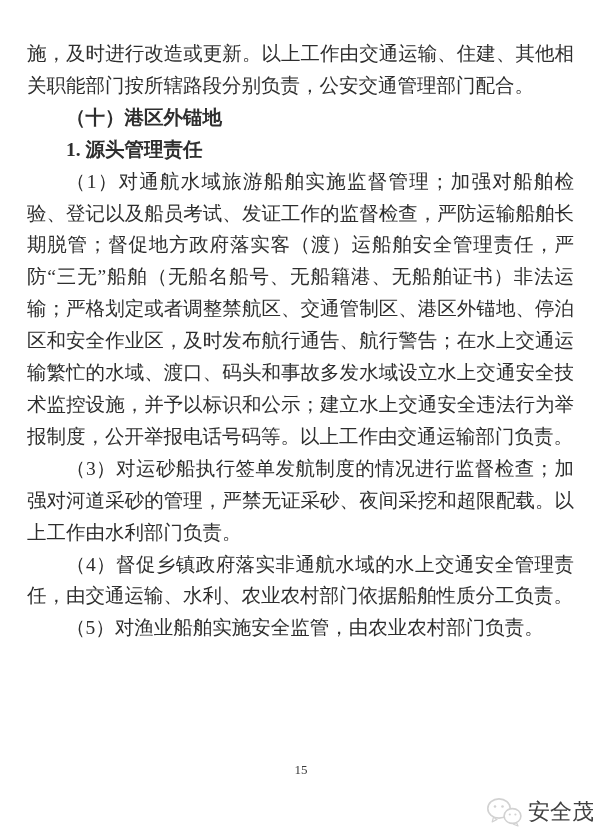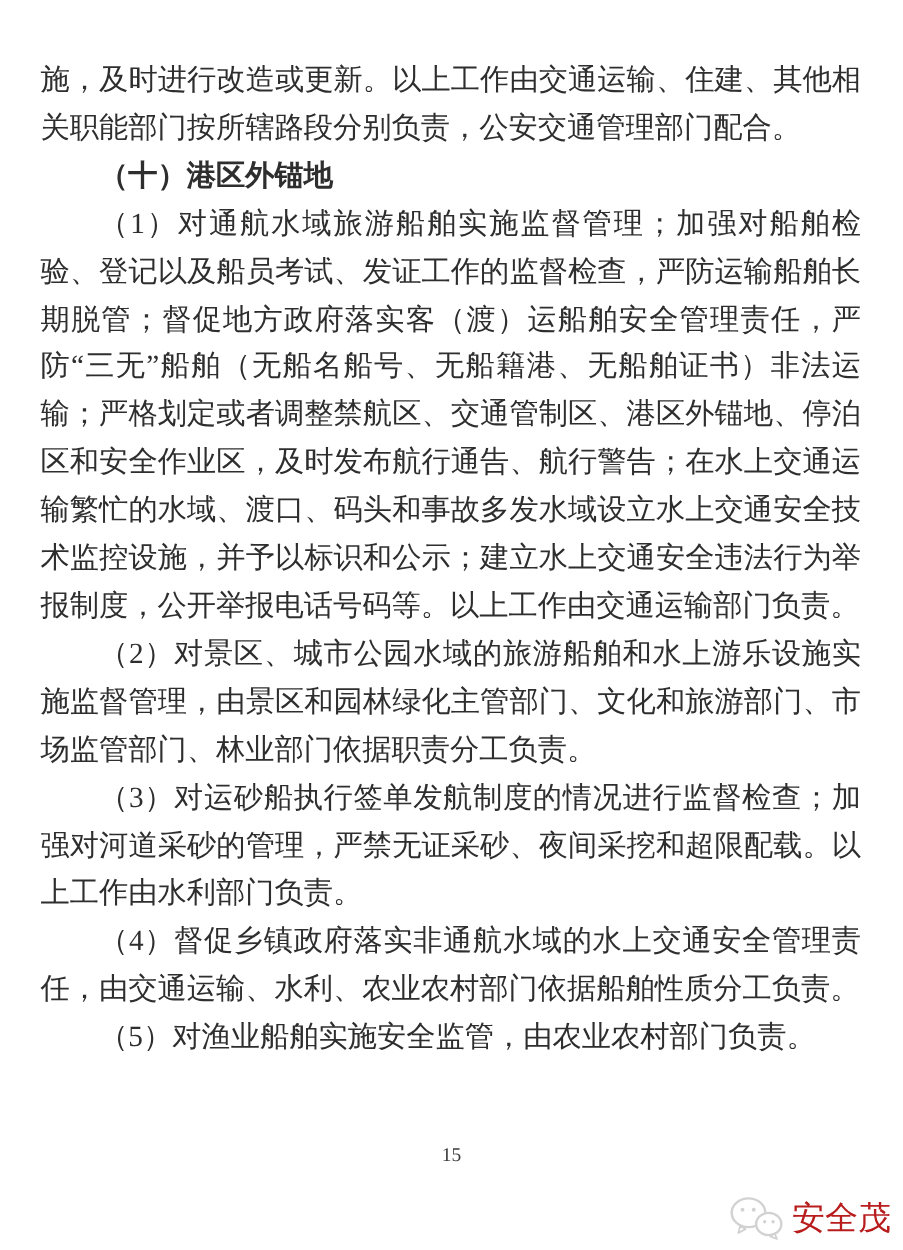--- a/index.html
+++ b/index.html
@@ -46,40 +46,40 @@
     font-size: 13px;
     color: #3a3a3a;
   }
   .watermark {
     position: absolute;
     right: 8px;
     bottom: 6px;
     display: flex;
     align-items: center;
     gap: 6px;
-    color: #b91c1c;
+    color: #404040;
     font-size: 22px;
     font-family: "Liberation Sans", sans-serif;
     user-select: none;
     text-align: right;
   }
   .watermark svg {
     display: block;
   }
 </style>
 </head>
 <body>
 
 <div class="page">
 
   <div class="content">
     <p class="no-indent">施，及时进行改造或更新。以上工作由交通运输、住建、其他相关职能部门按所辖路段分别负责，公安交通管理部门配合。</p>
     <p class="heading">（十）港区外锚地</p>
+    <p class="heading">1. 源头管理责任</p>
     <p>（1）对通航水域旅游船舶实施监督管理；加强对船舶检验、登记以及船员考试、发证工作的监督检查，严防运输船舶长期脱管；督促地方政府落实客（渡）运船舶安全管理责任，严防“三无”船舶（无船名船号、无船籍港、无船舶证书）非法运输；严格划定或者调整禁航区、交通管制区、港区外锚地、停泊区和安全作业区，及时发布航行通告、航行警告；在水上交通运输繁忙的水域、渡口、码头和事故多发水域设立水上交通安全技术监控设施，并予以标识和公示；建立水上交通安全违法行为举报制度，公开举报电话号码等。以上工作由交通运输部门负责。</p>
-    <p>（2）对景区、城市公园水域的旅游船舶和水上游乐设施实施监督管理，由景区和园林绿化主管部门、文化和旅游部门、市场监管部门、林业部门依据职责分工负责。</p>
     <p>（3）对运砂船执行签单发航制度的情况进行监督检查；加强对河道采砂的管理，严禁无证采砂、夜间采挖和超限配载。以上工作由水利部门负责。</p>
     <p>（4）督促乡镇政府落实非通航水域的水上交通安全管理责任，由交通运输、水利、农业农村部门依据船舶性质分工负责。</p>
     <p>（5）对渔业船舶实施安全监管，由农业农村部门负责。</p>
   </div>
 
   <div class="footer">15</div>
 
   <div class="watermark">
     <span>
       <svg width="36" height="30" viewBox="0 0 36 30" fill="none" xmlns="http://www.w3.org/2000/svg">

